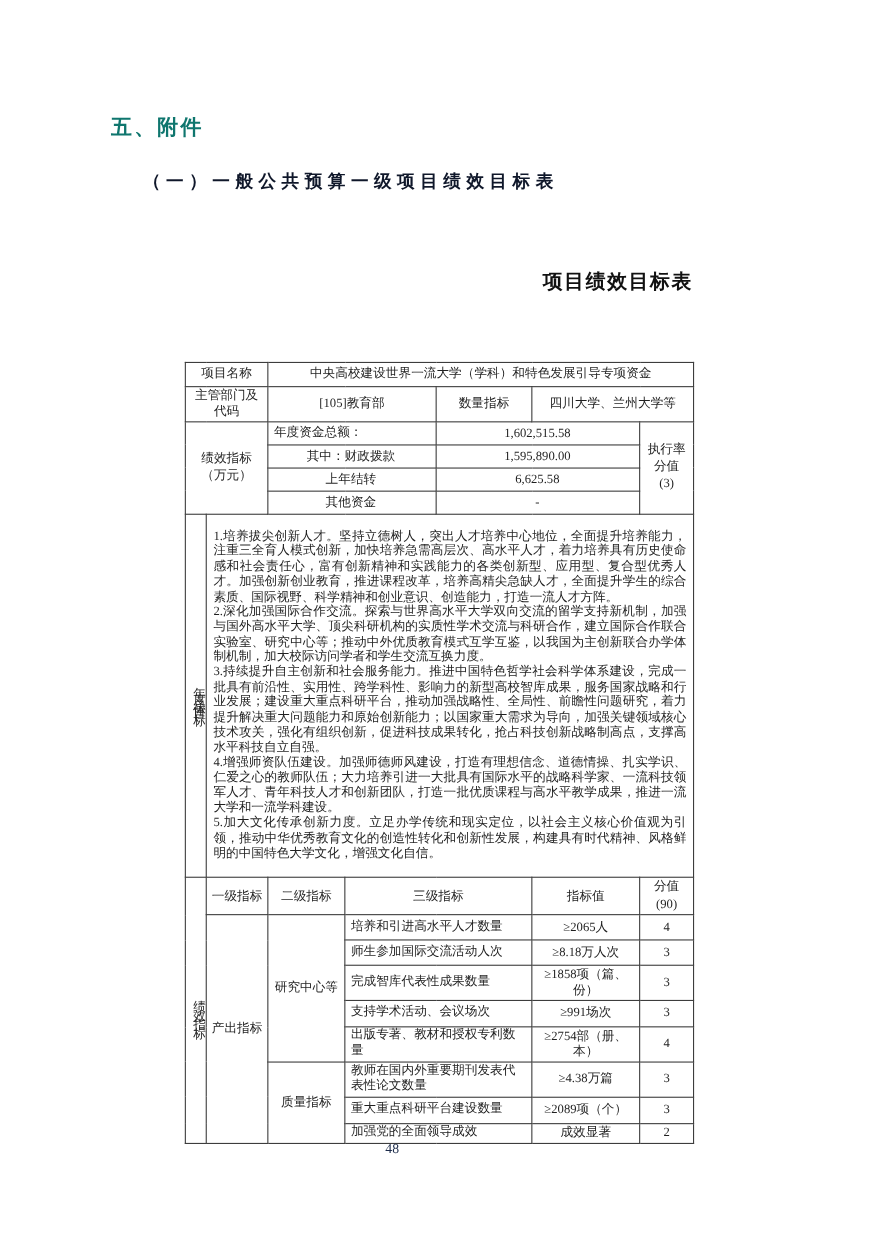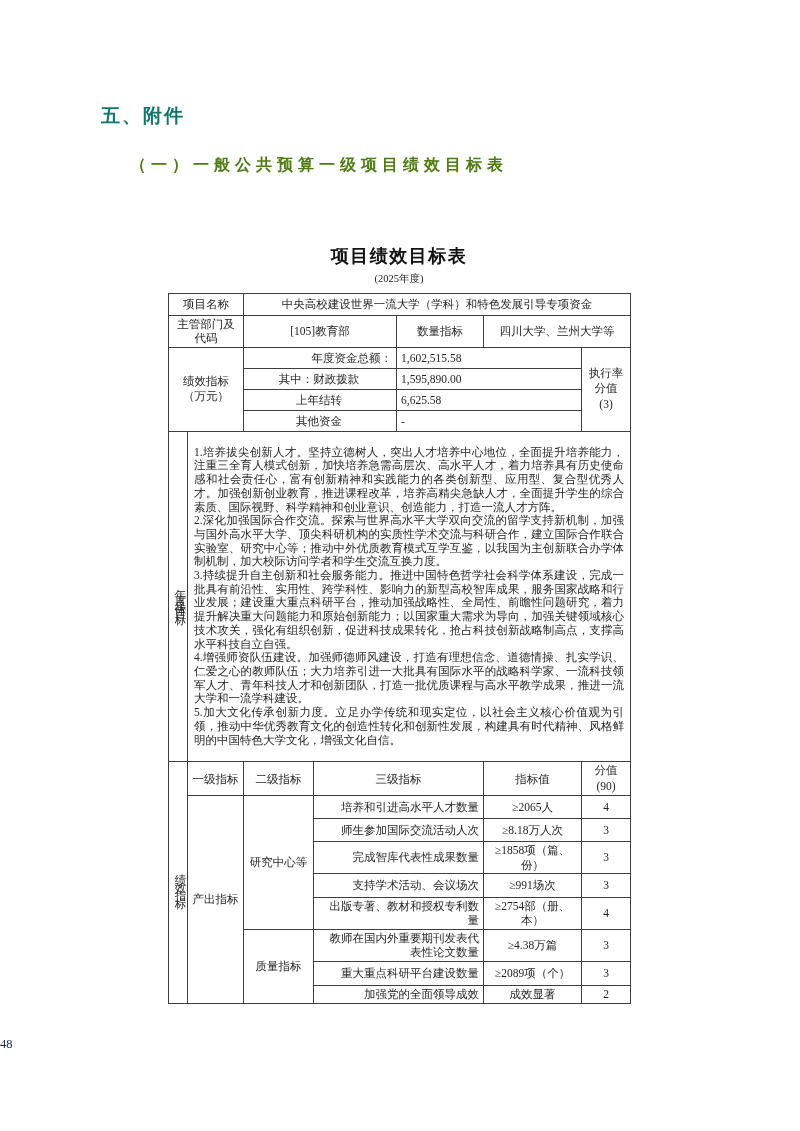--- a/index.html
+++ b/index.html
@@ -1,51 +1,50 @@
 <!DOCTYPE html>
 <html><head>
 <meta charset="utf-8">
 <style>
   html,body{margin:0;padding:0;background:#ffffff;}
   .page{position:relative;width:800px;height:1131px;background:#ffffff;overflow:hidden;
         font-family:"Liberation Serif","DejaVu Serif",serif;color:#1f1f1f;}
   .h1{position:absolute;left:101px;top:103px;font-family:"Liberation Sans","DejaVu Sans",sans-serif;
       font-weight:bold;font-size:19px;letter-spacing:2px;color:#0f766e;}
-  .h2{position:absolute;left:130px;top:155px;font-size:16px;font-weight:600;letter-spacing:5px;color:#4d7c0f;}
-  .tbl-title{position:absolute;left:168px;top:244px;width:462px;text-align:center;
+  .h2{position:absolute;left:130px;top:155px;font-size:16px;font-weight:600;letter-spacing:5px;color:#0f172a;}
+  .tbl-title{position:absolute;left:168px;top:244px;width:462px;text-align:right;
       font-family:"Liberation Sans","DejaVu Sans",sans-serif;font-weight:bold;font-size:18px;letter-spacing:1.5px;color:#111;}
   .tbl-subtitle{position:absolute;left:168px;top:272px;width:462px;text-align:center;font-size:10.5px;color:#222;}
   .tblwrap{position:absolute;left:168px;top:293px;}
-  table{border-collapse:collapse;table-layout:fixed;width:462px;border:1.5px solid #2e2e2e;}
+  table{border-collapse:collapse;table-layout:fixed;width:462px;border:1.5px solid #2e2e2e;margin-top:36px;}
   td{border:1px solid #3d3d3d;padding:1px 4px;font-size:11.5px;line-height:1.25;color:#1f1f1f;
      overflow:hidden;vertical-align:middle;}
   .ctr{text-align:center;}
   .rgt{text-align:center;padding-right:6px;}
-  .lft{text-align:right;padding-left:5px;}
-  .val{text-align:left;padding-right:5px;}
+  .lft{text-align:left;padding-left:5px;font-family:Liberation Mono, monospace;}
+  .val{text-align:center;padding-right:5px;}
   .goals{vertical-align:top;padding:14px 6px;text-align:justify;}
   .goal-p{font-size:11.5px;line-height:13.7px;text-align:justify;}
   .vtext{writing-mode:vertical-rl;text-orientation:upright;display:inline-block;}
   .vt6{letter-spacing:5px;}
   .vt4{letter-spacing:8px;}
   .twolines{line-height:1.35;}
   .r22{height:22px}.r21{height:21px}.rg{height:272px}.rh{height:29px}
   .r23{height:23px}.r24{height:24px}.r29{height:29px}.r18{height:18px}
-  .footer{position:absolute;left:0;top:1037px;width:713px;text-align:left;font-size:12.5px;color:#1c2b4a;}
+  .footer{position:absolute;left:0;top:1037px;width:713px;text-align:center;font-size:12.5px;color:#1c2b4a;}
 </style>
 </head>
 <body>
 
 <div class="page">
 
   <div class="h1">五、附件</div>
   <div class="h2">（一）一般公共预算一级项目绩效目标表</div>
 
   <div class="tbl-title">项目绩效目标表</div>
-  <div class="tbl-subtitle">(2025年度)</div>
 
   <div class="tblwrap">
   <table>
     <colgroup>
       <col style="width:19px">
           <col style="width:56px">
           <col style="width:70px">
       <col style="width:83px">
           <col style="width:87px">
           <col style="width:98px">

